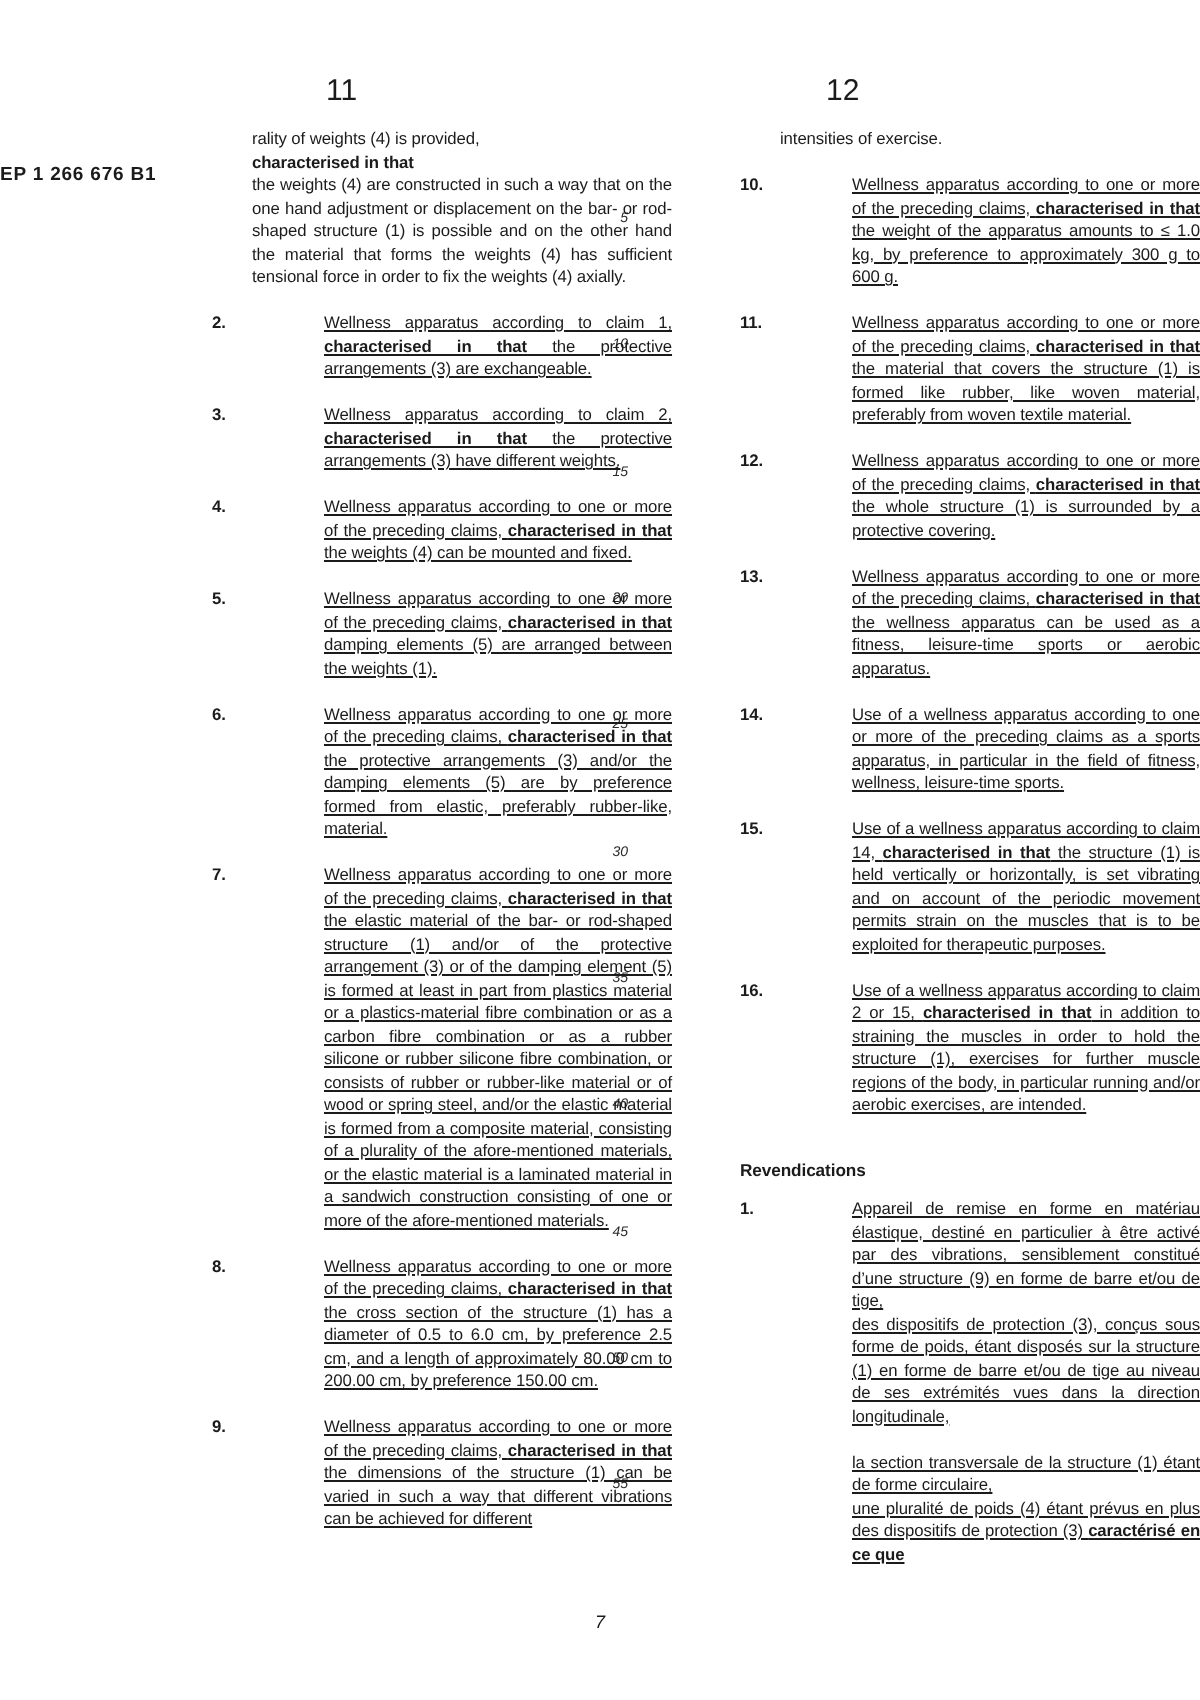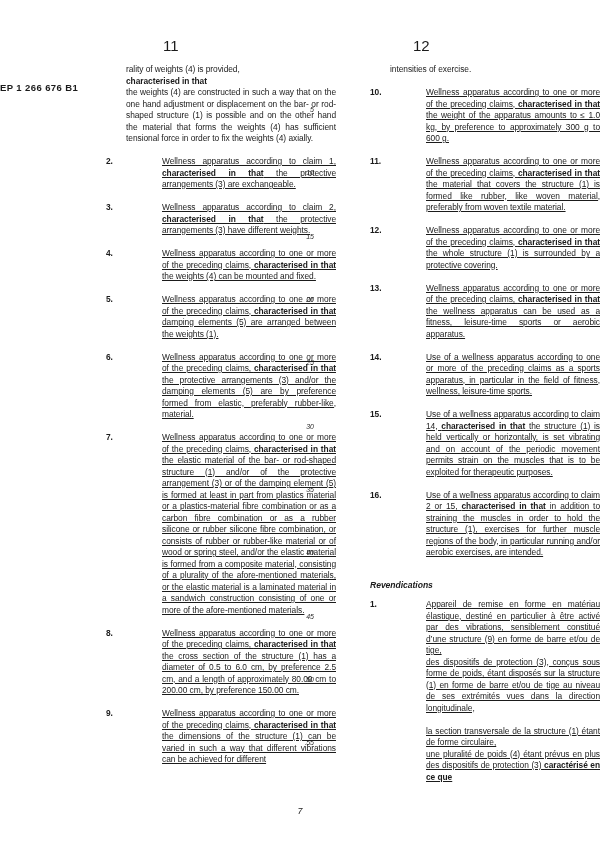--- a/index.html
+++ b/index.html
@@ -61,21 +61,20 @@
   .cont { margin: 0 0 11.5px 20px; }
   .claim { display: flex; margin: 0 0 11.5px 0; gap: 36px; }
   .claim-num { flex: 0 0 20px; width: 20px; font-weight: bold; }
   .claim-body { flex: 1 1 auto; text-align: justify; text-decoration: underline; }
   b { font-weight: bold; }
   .section-heading {
     font-weight: bold;
     font-size: 8.6px;
     margin: 21px 0 8px 0;
     text-align: left;
-    font-style: italic;
   }
   
   .footer-page {
     position: absolute;
     top: 806px;
     left: 0;
     width: 600px;
     text-align: center;
     font-size: 9px;
     font-style: italic;

